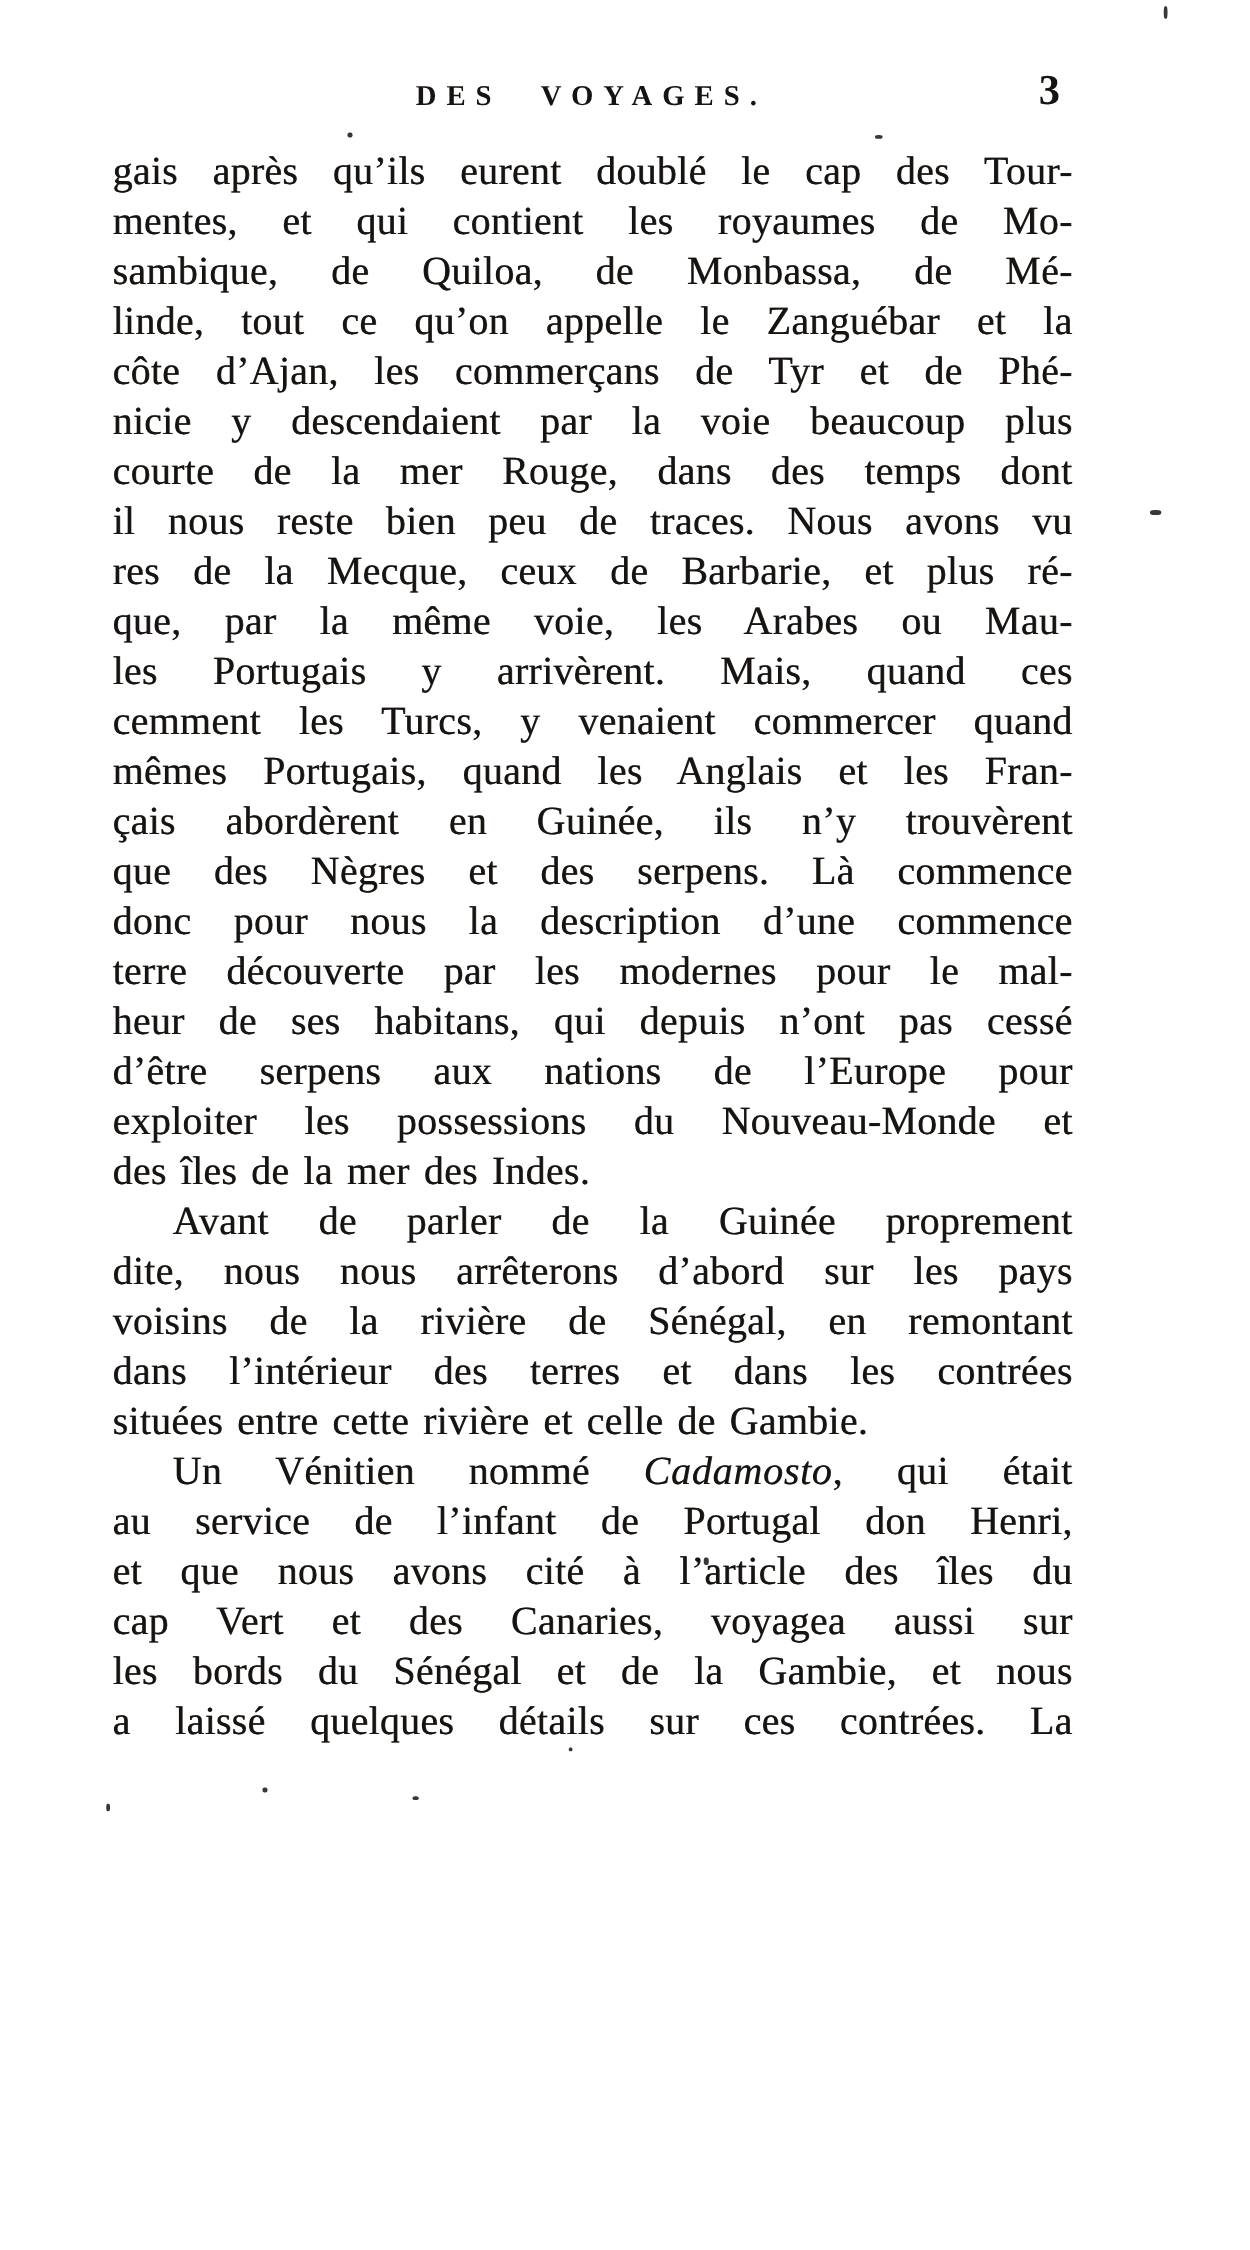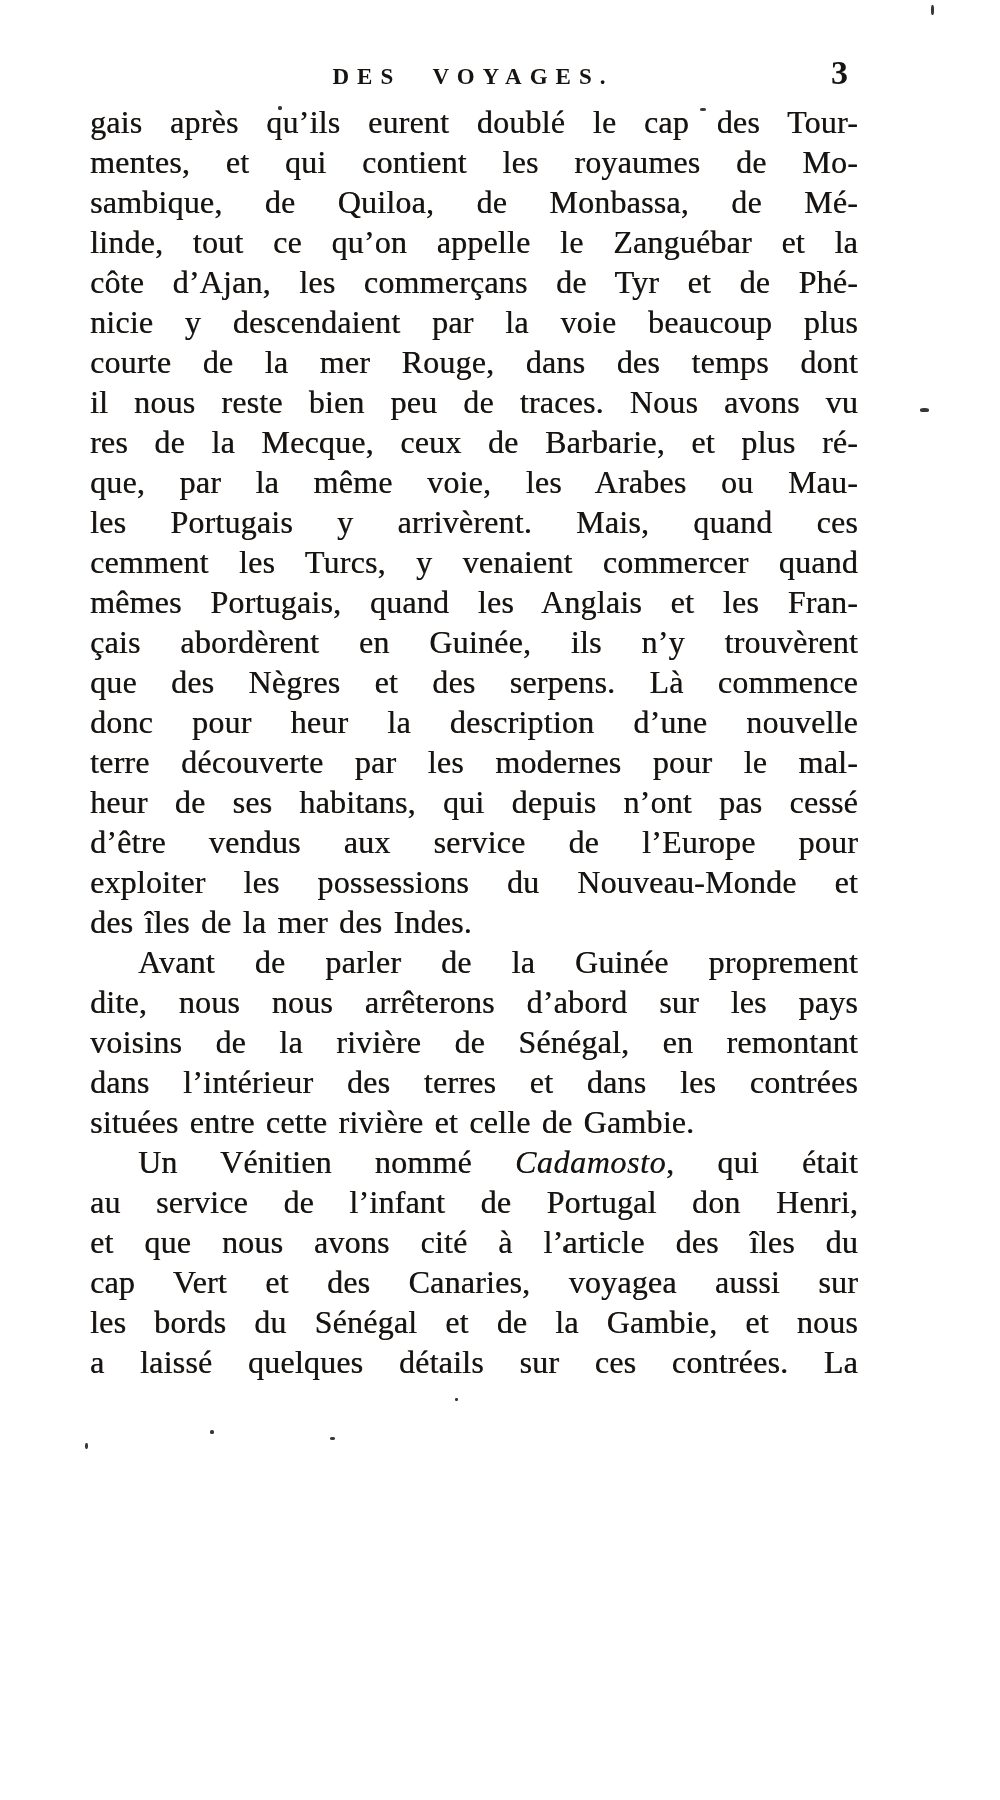--- a/index.html
+++ b/index.html
@@ -30,21 +30,21 @@
   }
   .page-number{
     position:absolute;
     left:831px;top:54px;
     font-size:34px;
     font-weight:bold;
     color:var(--ink);
   }
   .text-block{
     position:absolute;
-    left:90px;top:102px;
+    left:90px;top:116px;
     width:768px;
     font-size:32px;
     line-height:40px;
     letter-spacing:0.2px;
     word-spacing:3px;
     text-shadow:0.4px 0.2px 0 rgba(20,18,14,0.75);
   }
   .line{
     text-align:justify;
     text-align-last:justify;
@@ -86,24 +86,24 @@
       <div class="line"><span>nicie y descendaient par la voie beaucoup plus</span></div>
       <div class="line"><span>courte de la mer Rouge, dans des temps dont</span></div>
       <div class="line"><span>il nous reste bien peu de traces. Nous avons vu</span></div>
       <div class="line"><span>res de la Mecque, ceux de Barbarie, et plus ré-</span></div>
       <div class="line"><span>que, par la même voie, les Arabes ou Mau-</span></div>
       <div class="line"><span>les Portugais y arrivèrent. Mais, quand ces</span></div>
       <div class="line"><span>cemment les Turcs, y venaient commercer quand</span></div>
       <div class="line"><span>mêmes Portugais, quand les Anglais et les Fran-</span></div>
       <div class="line"><span>çais abordèrent en Guinée, ils n’y trouvèrent</span></div>
       <div class="line"><span>que des Nègres et des serpens. Là commence</span></div>
-      <div class="line"><span>donc pour heur la description d’une nouvelle</span></div>
+      <div class="line"><span>donc pour nous la description d’une commence</span></div>
       <div class="line"><span>terre découverte par les modernes pour le mal-</span></div>
       <div class="line"><span>heur de ses habitans, qui depuis n’ont pas cessé</span></div>
-      <div class="line"><span>d’être vendus aux service de l’Europe pour</span></div>
+      <div class="line"><span>d’être serpens aux nations de l’Europe pour</span></div>
       <div class="line"><span>exploiter les possessions du Nouveau-Monde et</span></div>
       <div class="line no-just"><span>des îles de la mer des Indes.</span></div>
       <div class="line indent"><span>Avant de parler de la Guinée proprement</span></div>
       <div class="line"><span>dite, nous nous arrêterons d’abord sur les pays</span></div>
       <div class="line"><span>voisins de la rivière de Sénégal, en remontant</span></div>
       <div class="line"><span>dans l’intérieur des terres et dans les contrées</span></div>
       <div class="line no-just"><span>situées entre cette rivière et celle de Gambie.</span></div>
       <div class="line indent"><span>Un Vénitien nommé </span><em>Cadamosto</em><span>, qui était</span></div>
       <div class="line"><span>au service de l’infant de Portugal don Henri,</span></div>
       <div class="line"><span>et que nous avons cité à l’article des îles du</span></div>

